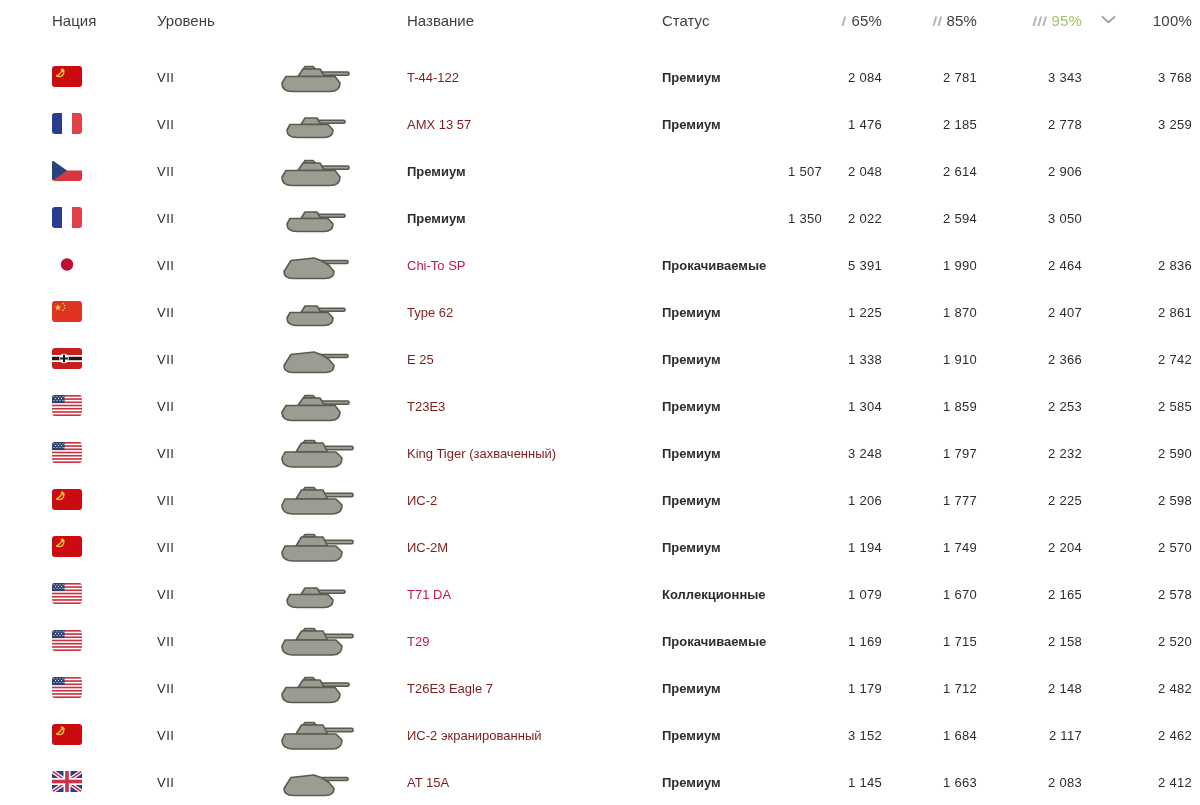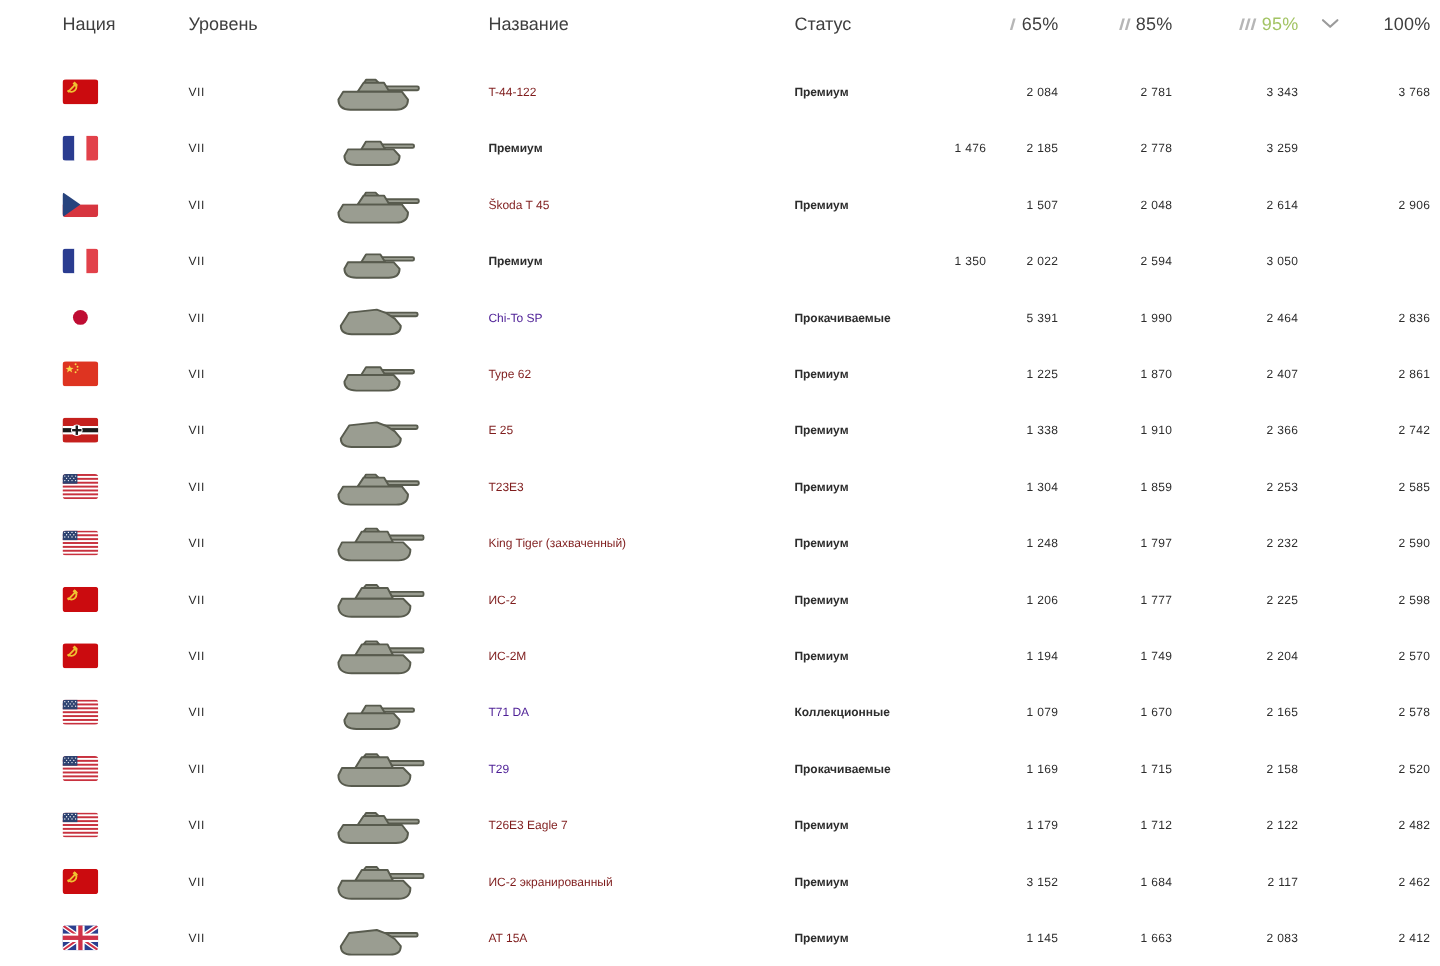--- a/index.html
+++ b/index.html
@@ -34,25 +34,25 @@
   .pct { font-weight:400; color:#3f3f3f; letter-spacing:0.2px; }
   .pct.green { color:#a3c464; }
   .chev {
     position:absolute; right:-34px; top:50%;
     transform:translateY(-52%);
     display:inline-flex;
   }
 
   
   .rows { margin-top:20px; }
-  .row { height:47px; font-size:10px; }
+  .row { height:47px; font-size:13px; }
   .cell { white-space:nowrap; }
   .cell.level { color:#2d2d2d; letter-spacing:0.5px; }
   .cell.icon { padding-left:6px; display:flex; align-items:center; }
-  .cell.name { color:#4c1d95; cursor:pointer; }
+  .cell.name { color:#be185d; cursor:pointer; }
   .cell.name.gold { color:#7f1d1d; }
   .cell.status { color:#2d2d2d;font-weight:bold; }
   .cell.num { text-align:right; color:#2d2d2d; letter-spacing:0.3px; }
 
   .flag {
     display:inline-flex;
     border-radius:3px;
     overflow:hidden;
     line-height:0;
   }
@@ -129,20 +129,21 @@
     <div class="cell level">VII</div>
     <div class="cell icon">
           <svg width="68" height="31" viewBox="0 0 68 31">
             <g fill="#9a9d91" stroke="#585b4e" stroke-width="1.6" stroke-linejoin="round">
               <rect x="37" y="11.3" width="30" height="2.9" rx="1.2"></rect>
               <path d="M23 15.5 L27 9 L39 9 L43 15.5 Z"></path>
               <path d="M12 15.5 L50 15.5 L55 21 Q55 28.5 46 28.5 L19 28.5 Q9 28.5 9 21 Z"></path>
             </g>
           </svg>
         </div>
+    <div class="cell name gold">AMX 13 57</div>
     <div class="cell status">Премиум</div>
     <div class="cell num">1 476</div>
     <div class="cell num">2 185</div>
     <div class="cell num">2 778</div>
     <div class="cell num">3 259</div>
   </div>
 
   <div class="grid row">
     <div class="cell"><span class="flag">
             <svg width="30" height="21" viewBox="0 0 30 21">
@@ -155,21 +156,20 @@
     <div class="cell icon">
           <svg width="74" height="32" viewBox="0 0 74 32">
             <g fill="#9a9d91" stroke="#585b4e" stroke-width="1.6" stroke-linejoin="round">
               <rect x="40" y="10" width="31" height="3.2" rx="1.2"></rect>
               <path d="M27 4.5 h8 l2.5 2.5 h-12 z"></path>
               <path d="M20 14.5 L25 7 L42 7 L46.5 14.5 Z"></path>
               <path d="M8 14.5 L57 14.5 L62 21 Q62 29.5 52 29.5 L14 29.5 Q4 29.5 4 21 Z"></path>
             </g>
           </svg>
         </div>
-    <div class="cell name gold">Škoda T 45</div>
     <div class="cell status">Премиум</div>
     <div class="cell num">1 507</div>
     <div class="cell num">2 048</div>
     <div class="cell num">2 614</div>
     <div class="cell num">2 906</div>
   </div>
 
   <div class="grid row">
     <div class="cell"><span class="flag">
             <svg width="30" height="21" viewBox="0 0 30 21">
@@ -359,21 +359,21 @@
             <g fill="#9a9d91" stroke="#585b4e" stroke-width="1.6" stroke-linejoin="round">
               <rect x="43" y="9.2" width="32" height="3.6" rx="1.2"></rect>
               <path d="M27 3.5 h9 l2 2.5 h-13 z"></path>
               <path d="M18 15 L23.5 6 L45 6 L49.5 15 Z"></path>
               <path d="M7 15 L58 15 L64 21 Q64 30 54 30 L15 30 Q4 30 4 21 Z"></path>
             </g>
           </svg>
         </div>
     <div class="cell name gold">King Tiger (захваченный)</div>
     <div class="cell status">Премиум</div>
-    <div class="cell num">1 248</div>
+    <div class="cell num">3 248</div>
     <div class="cell num">1 797</div>
     <div class="cell num">2 232</div>
     <div class="cell num">2 590</div>
   </div>
 
   <div class="grid row">
     <div class="cell"><span class="flag">
             <svg width="30" height="21" viewBox="0 0 30 21">
               <rect width="30" height="21" fill="#cb0b0f"></rect>
               <path d="M10.5 3.2 A4.3 4.3 0 1 1 4.3 9.3" fill="none" stroke="#efc132" stroke-width="1.5"></path>
@@ -560,21 +560,21 @@
               <path d="M27 4.5 h8 l2.5 2.5 h-12 z"></path>
               <path d="M20 14.5 L25 7 L42 7 L46.5 14.5 Z"></path>
               <path d="M8 14.5 L57 14.5 L62 21 Q62 29.5 52 29.5 L14 29.5 Q4 29.5 4 21 Z"></path>
             </g>
           </svg>
         </div>
     <div class="cell name gold">T26E3 Eagle 7</div>
     <div class="cell status">Премиум</div>
     <div class="cell num">1 179</div>
     <div class="cell num">1 712</div>
-    <div class="cell num">2 122</div>
+    <div class="cell num">2 148</div>
     <div class="cell num">2 482</div>
   </div>
 
   <div class="grid row">
     <div class="cell"><span class="flag">
             <svg width="30" height="21" viewBox="0 0 30 21">
               <rect width="30" height="21" fill="#cb0b0f"></rect>
               <path d="M10.5 3.2 A4.3 4.3 0 1 1 4.3 9.3" fill="none" stroke="#efc132" stroke-width="1.5"></path>
               <path d="M4.6 10.8 L11 4.2" stroke="#efc132" stroke-width="1.5"></path>
               <path d="M9.3 2.8 l2.8 2.8" stroke="#efc132" stroke-width="2.4"></path>

